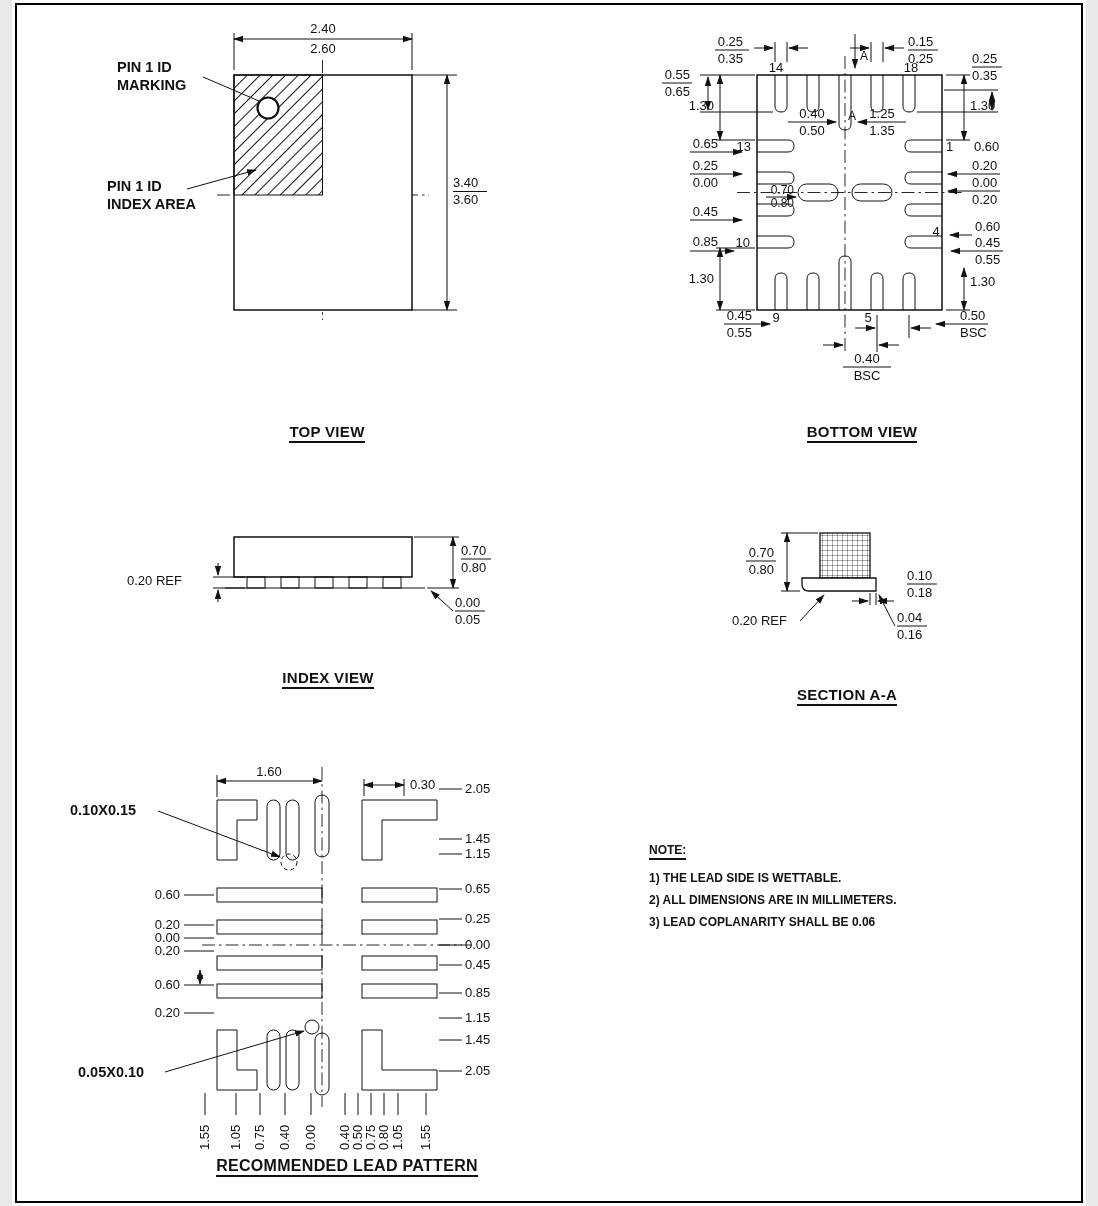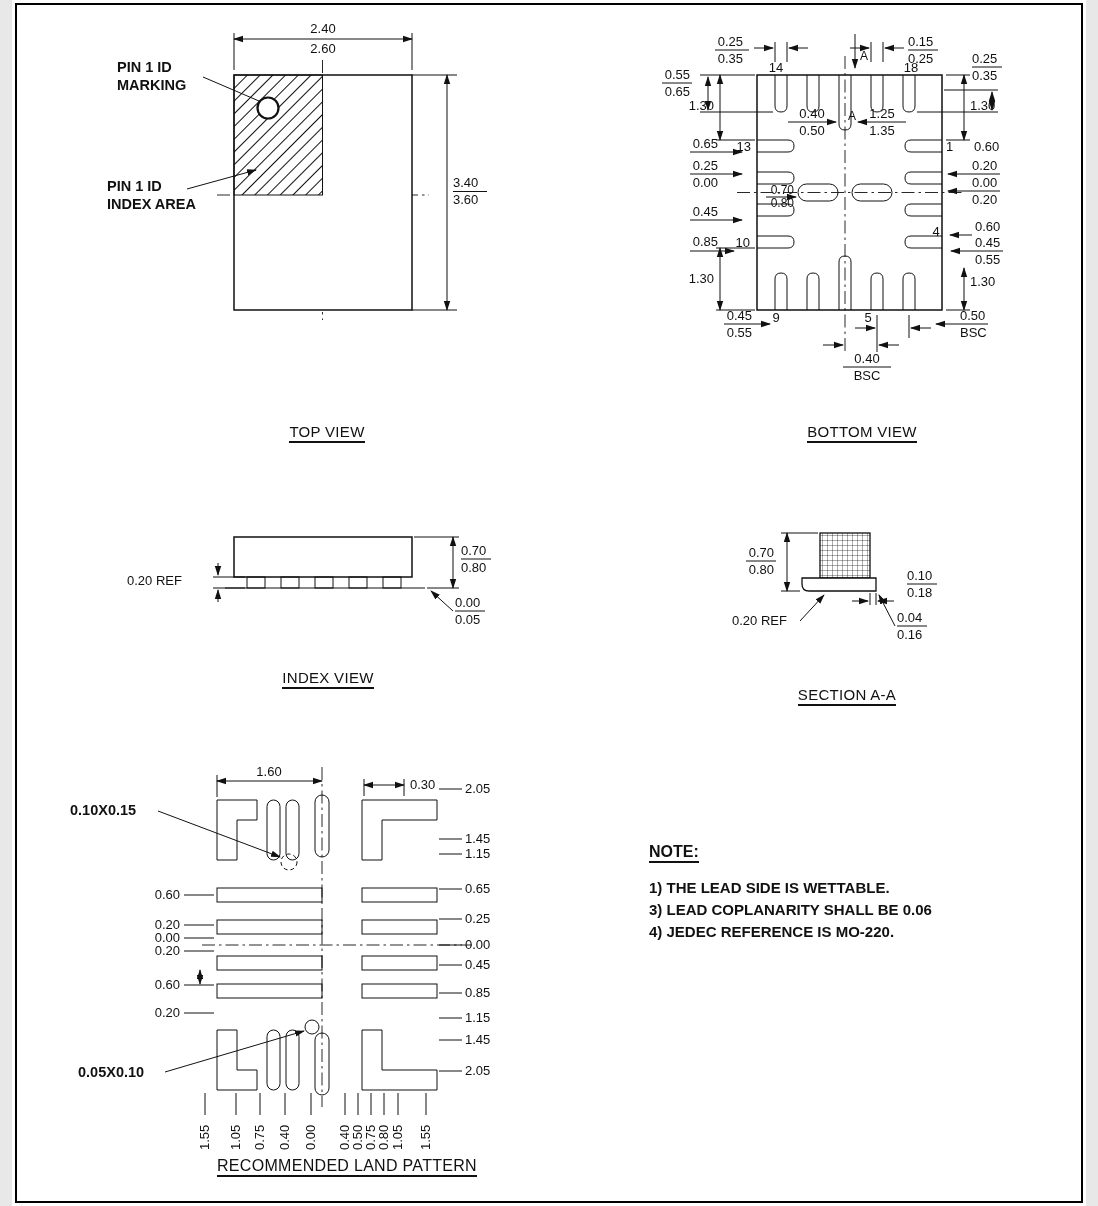--- a/index.html
+++ b/index.html
@@ -7,27 +7,27 @@
           font-family:"Liberation Sans", sans-serif; color:#111; margin:0 auto; }
   .frame { position:absolute; inset:3px; border:2px solid #000; pointer-events:none; }
   svg.view { position:absolute; overflow:visible; }
   svg text { font-family:"Liberation Sans", sans-serif; font-size:13px; fill:#111; }
   svg text.b  { font-weight:bold; font-size:14.5px; }
   svg text.s12 { font-size:12px; }
   .o  { fill:none; stroke:#111; stroke-width:1.5; }
   .ow { fill:#fff; stroke:#111; stroke-width:1.5; }
   .t  { fill:none; stroke:#111; stroke-width:1; }
   .cl { fill:none; stroke:#111; stroke-width:0.9; stroke-dasharray:13 4 2.5 4; }
-  .vtitle { position:absolute; text-align:center; font-weight:normal; font-size:15px; }
+  .vtitle { position:absolute; text-align:center; font-weight:bold; font-size:15px; }
   .vtitle span { border-bottom:2px solid #111; padding-bottom:1px; letter-spacing:0.3px; }
   .vtitle.big { font-size:16px; }
   .note { position:absolute; }
-  .note-h { font-weight:bold; font-size:16px; margin-bottom:16px; }
+  .note-h { font-weight:bold; font-size:12px; margin-bottom:10px; }
   .note-h span { border-bottom:2px solid #111; padding-bottom:1px; }
-  .note-line { font-weight:bold; font-size:15px; line-height:22px; }
+  .note-line { font-weight:bold; font-size:12px; line-height:22px; }
 </style>
 </head>
 <body>
 
 <div class="page">
   <div class="frame"></div>
 
   <svg class="view" style="left:55px; top:20px;" width="430" height="425" viewBox="0 0 430 425">
     <defs>
       <marker id="tva" viewBox="0 0 10 10" refX="9" refY="5" markerWidth="10" markerHeight="10" orient="auto-start-reverse">
@@ -405,21 +405,21 @@
         <text transform="rotate(-90 340 395)" x="340" y="395">1.05</text>
       <line class="t" x1="364" y1="338" x2="364" y2="360"></line>
         <text transform="rotate(-90 368 395)" x="368" y="395">1.55</text>
     </g>
   </svg>
 
   <div class="vtitle" style="left:255px; top:423px; width:120px;"><span>TOP VIEW</span></div>
   <div class="vtitle" style="left:780px; top:423px; width:140px;"><span>BOTTOM VIEW</span></div>
   <div class="vtitle" style="left:251px; top:669px; width:130px;"><span>INDEX VIEW</span></div>
   <div class="vtitle" style="left:760px; top:677px; width:150px;margin-top:9px;"><span>SECTION A-A</span></div>
-  <div class="vtitle big" style="left:155px; top:1157px; width:360px;"><span>RECOMMENDED LAND PATTERN</span></div>
+  <div class="vtitle big" style="left:155px; top:1157px; width:360px;"><span>RECOMMENDED LEAD PATTERN</span></div>
 
   <div class="note" style="left:637px; top:843px; width:410px;">
     <div class="note-h"><span>NOTE:</span></div>
     <div class="note-line">1) THE LEAD SIDE IS WETTABLE.</div>
+    <div class="note-line">2) ALL DIMENSIONS ARE IN MILLIMETERS.</div>
     <div class="note-line">3) LEAD COPLANARITY SHALL BE 0.06</div>
-    <div class="note-line">4) JEDEC REFERENCE IS MO-220.</div>
   </div>
 </div>
 
 </body></html>

